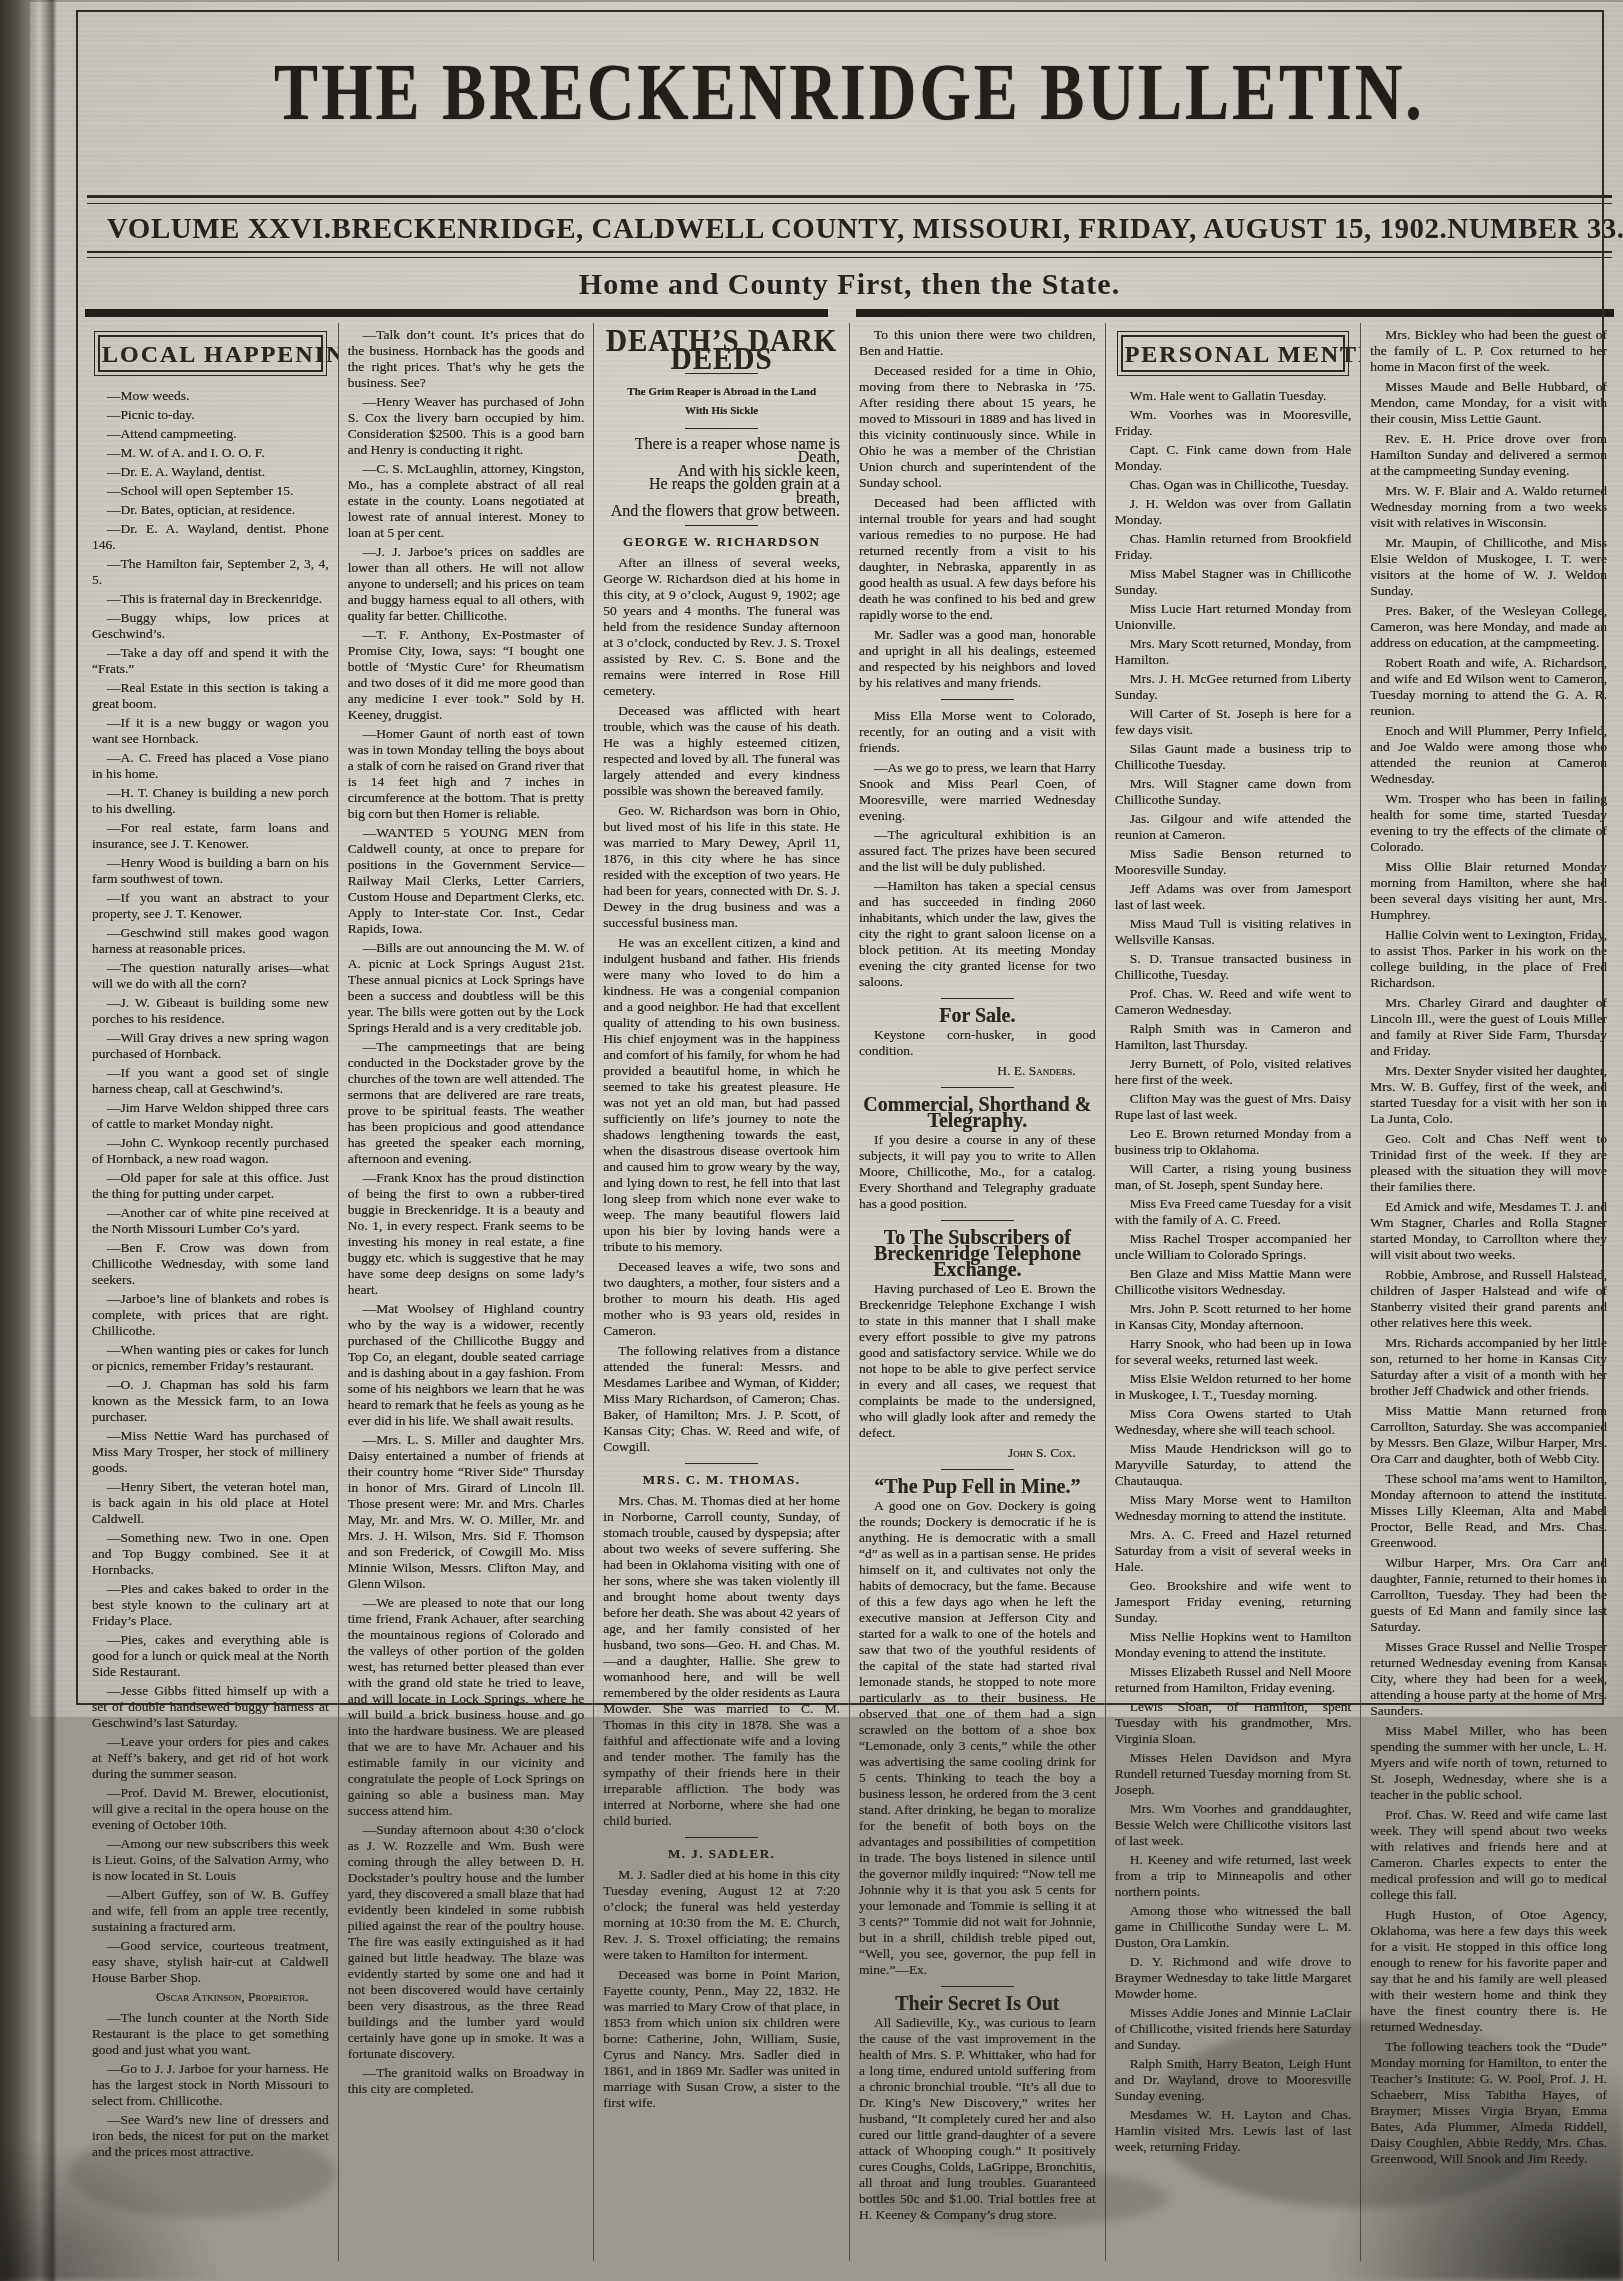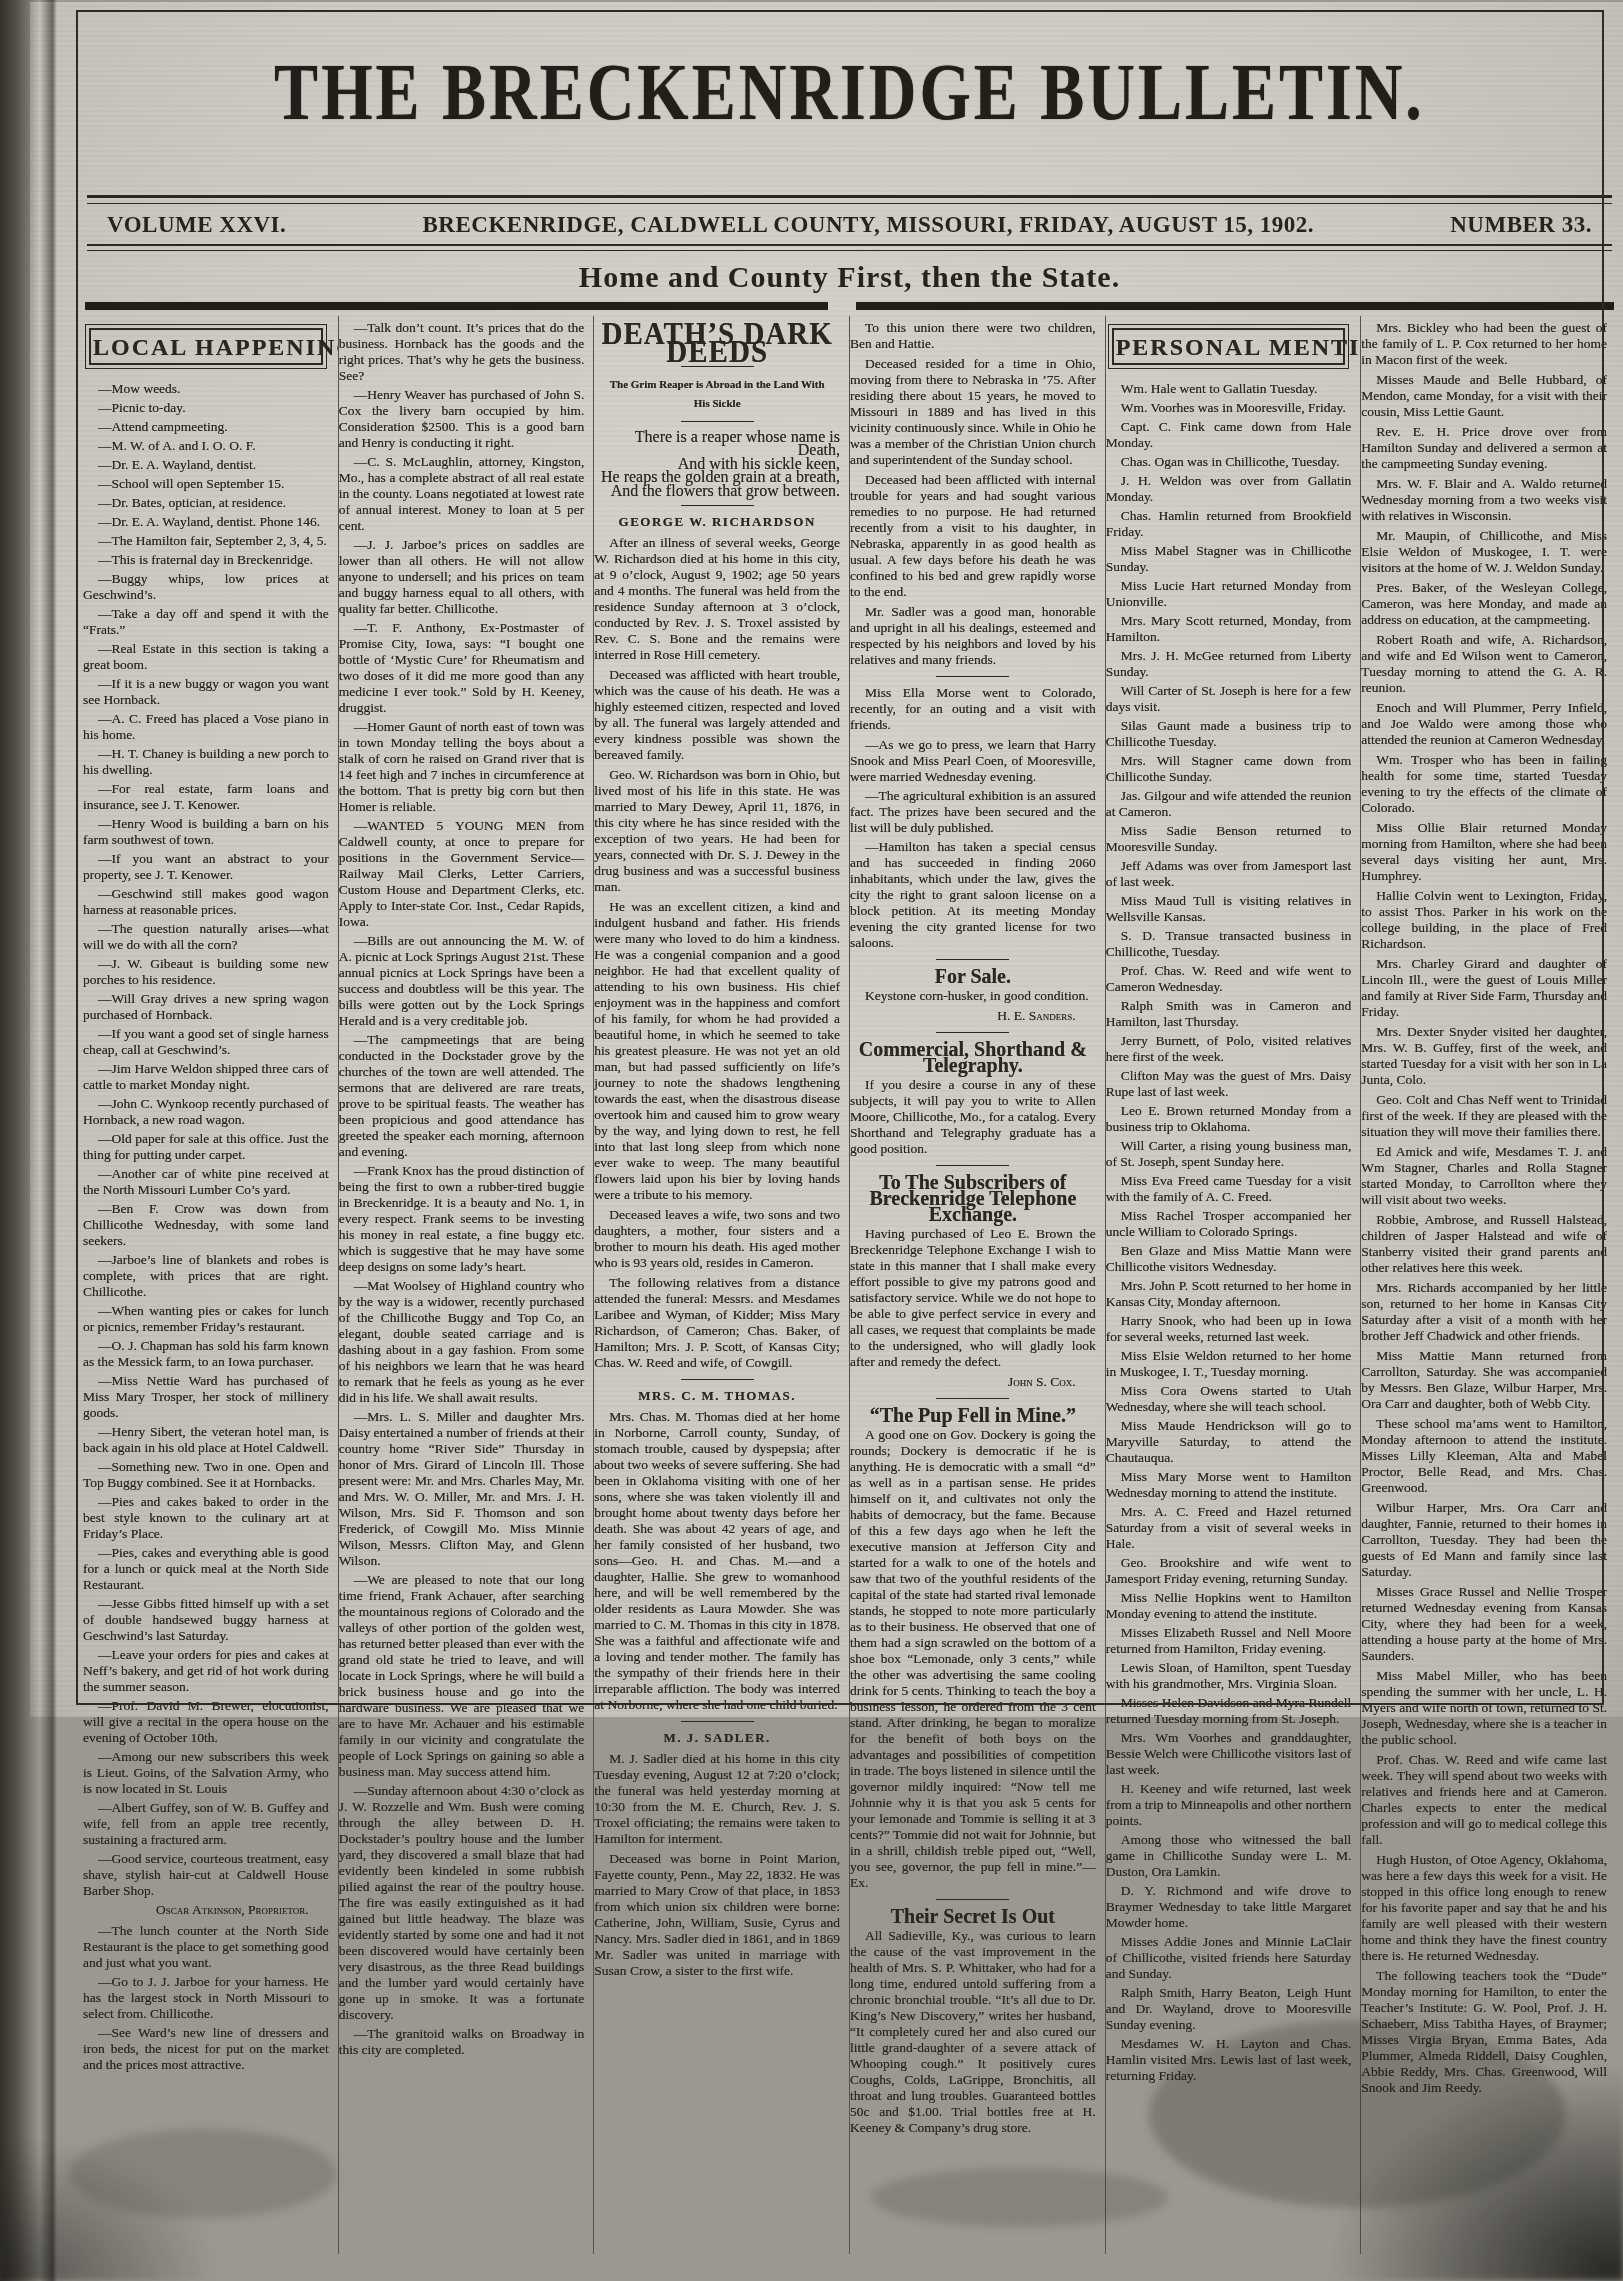--- a/index.html
+++ b/index.html
@@ -49,38 +49,38 @@
     text-align:center;margin-top:34px;height:149px;
   }
   .masthead h1{
     margin:0;font-size:66px;font-weight:700;letter-spacing:3px;white-space:nowrap;
     transform:scaleY(1.22);transform-origin:top center;
     color:#221f1b;text-shadow:0 0 1px rgba(30,27,23,.65);
   }
   .rule-double{height:5px;border-top:3px solid #2b2824;border-bottom:1px solid #2b2824;margin:0 6px;}
   .dateline{
     display:flex;justify-content:space-between;align-items:baseline;
-    font-weight:700;font-size:23px;letter-spacing:0.5px;
+    font-weight:700;font-size:29px;letter-spacing:0.5px;
     padding:8px 26px 6px 26px;white-space:nowrap;
   }
   .rule-thin2{height:4px;border-top:2px solid #2b2824;border-bottom:1px solid #2b2824;margin:0 6px;}
   .motto{
     text-align:center;font-weight:700;font-size:30px;letter-spacing:1px;
     padding:9px 0 8px 0;
   }
   .bar-heavy{
     height:8px;margin:0 4px;
     background:linear-gradient(90deg,#211e1a 0 48.6%, rgba(33,30,26,0) 48.6% 50.4%, #211e1a 50.4% 100%);
   }
   
   .cols{
     display:flex;align-items:stretch;height:1938px;margin:6px 2px 0 2px;overflow:hidden;
   }
   .col{
-    flex:1 1 0;padding:4px 9px 0 0;overflow:hidden;
+    flex:1 1 0;padding:4px 9px 0 9px;overflow:hidden;
     font-size:13.5px;line-height:16px;text-align:justify;
     hyphens:auto;-webkit-hyphens:auto;
     color:#2a2721;text-shadow:0 0 0.5px rgba(35,32,28,.6);
   }
   .col + .col{border-left:1.5px solid #55524b;}
   .col p{margin:0 0 3px 0;}
   .item{text-indent:15px;}
   .para{text-indent:15px;margin-bottom:4px !important;}
   .boxhead{
     border:2px solid #2b2824;outline:1.5px solid #2b2824;outline-offset:3px;

